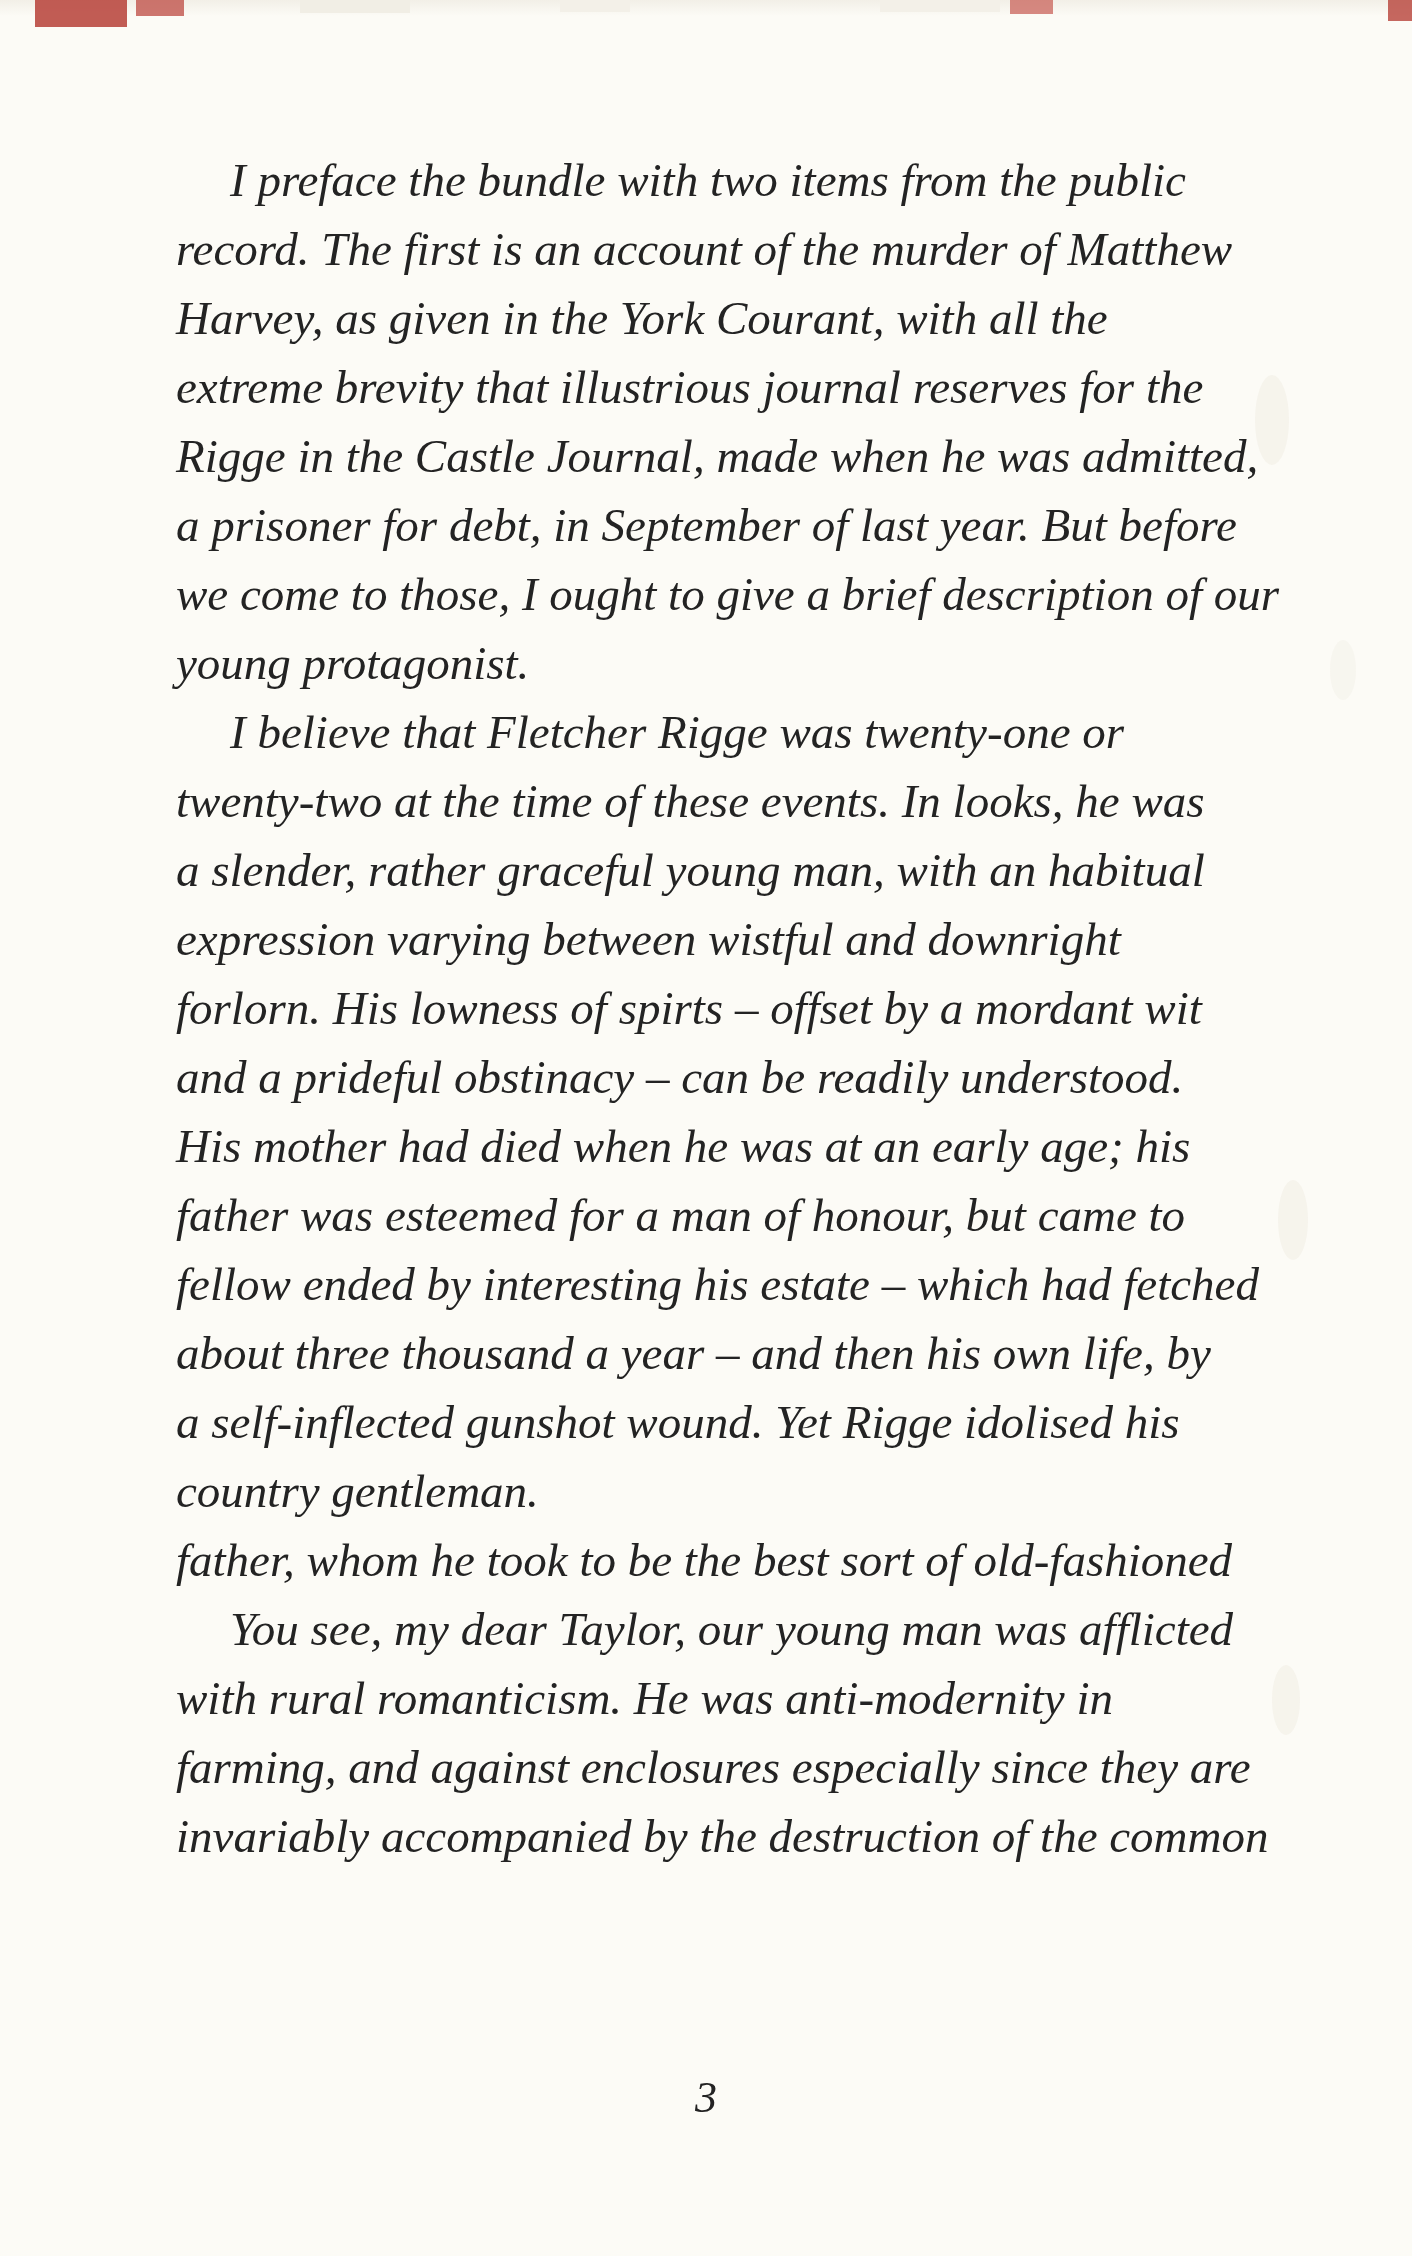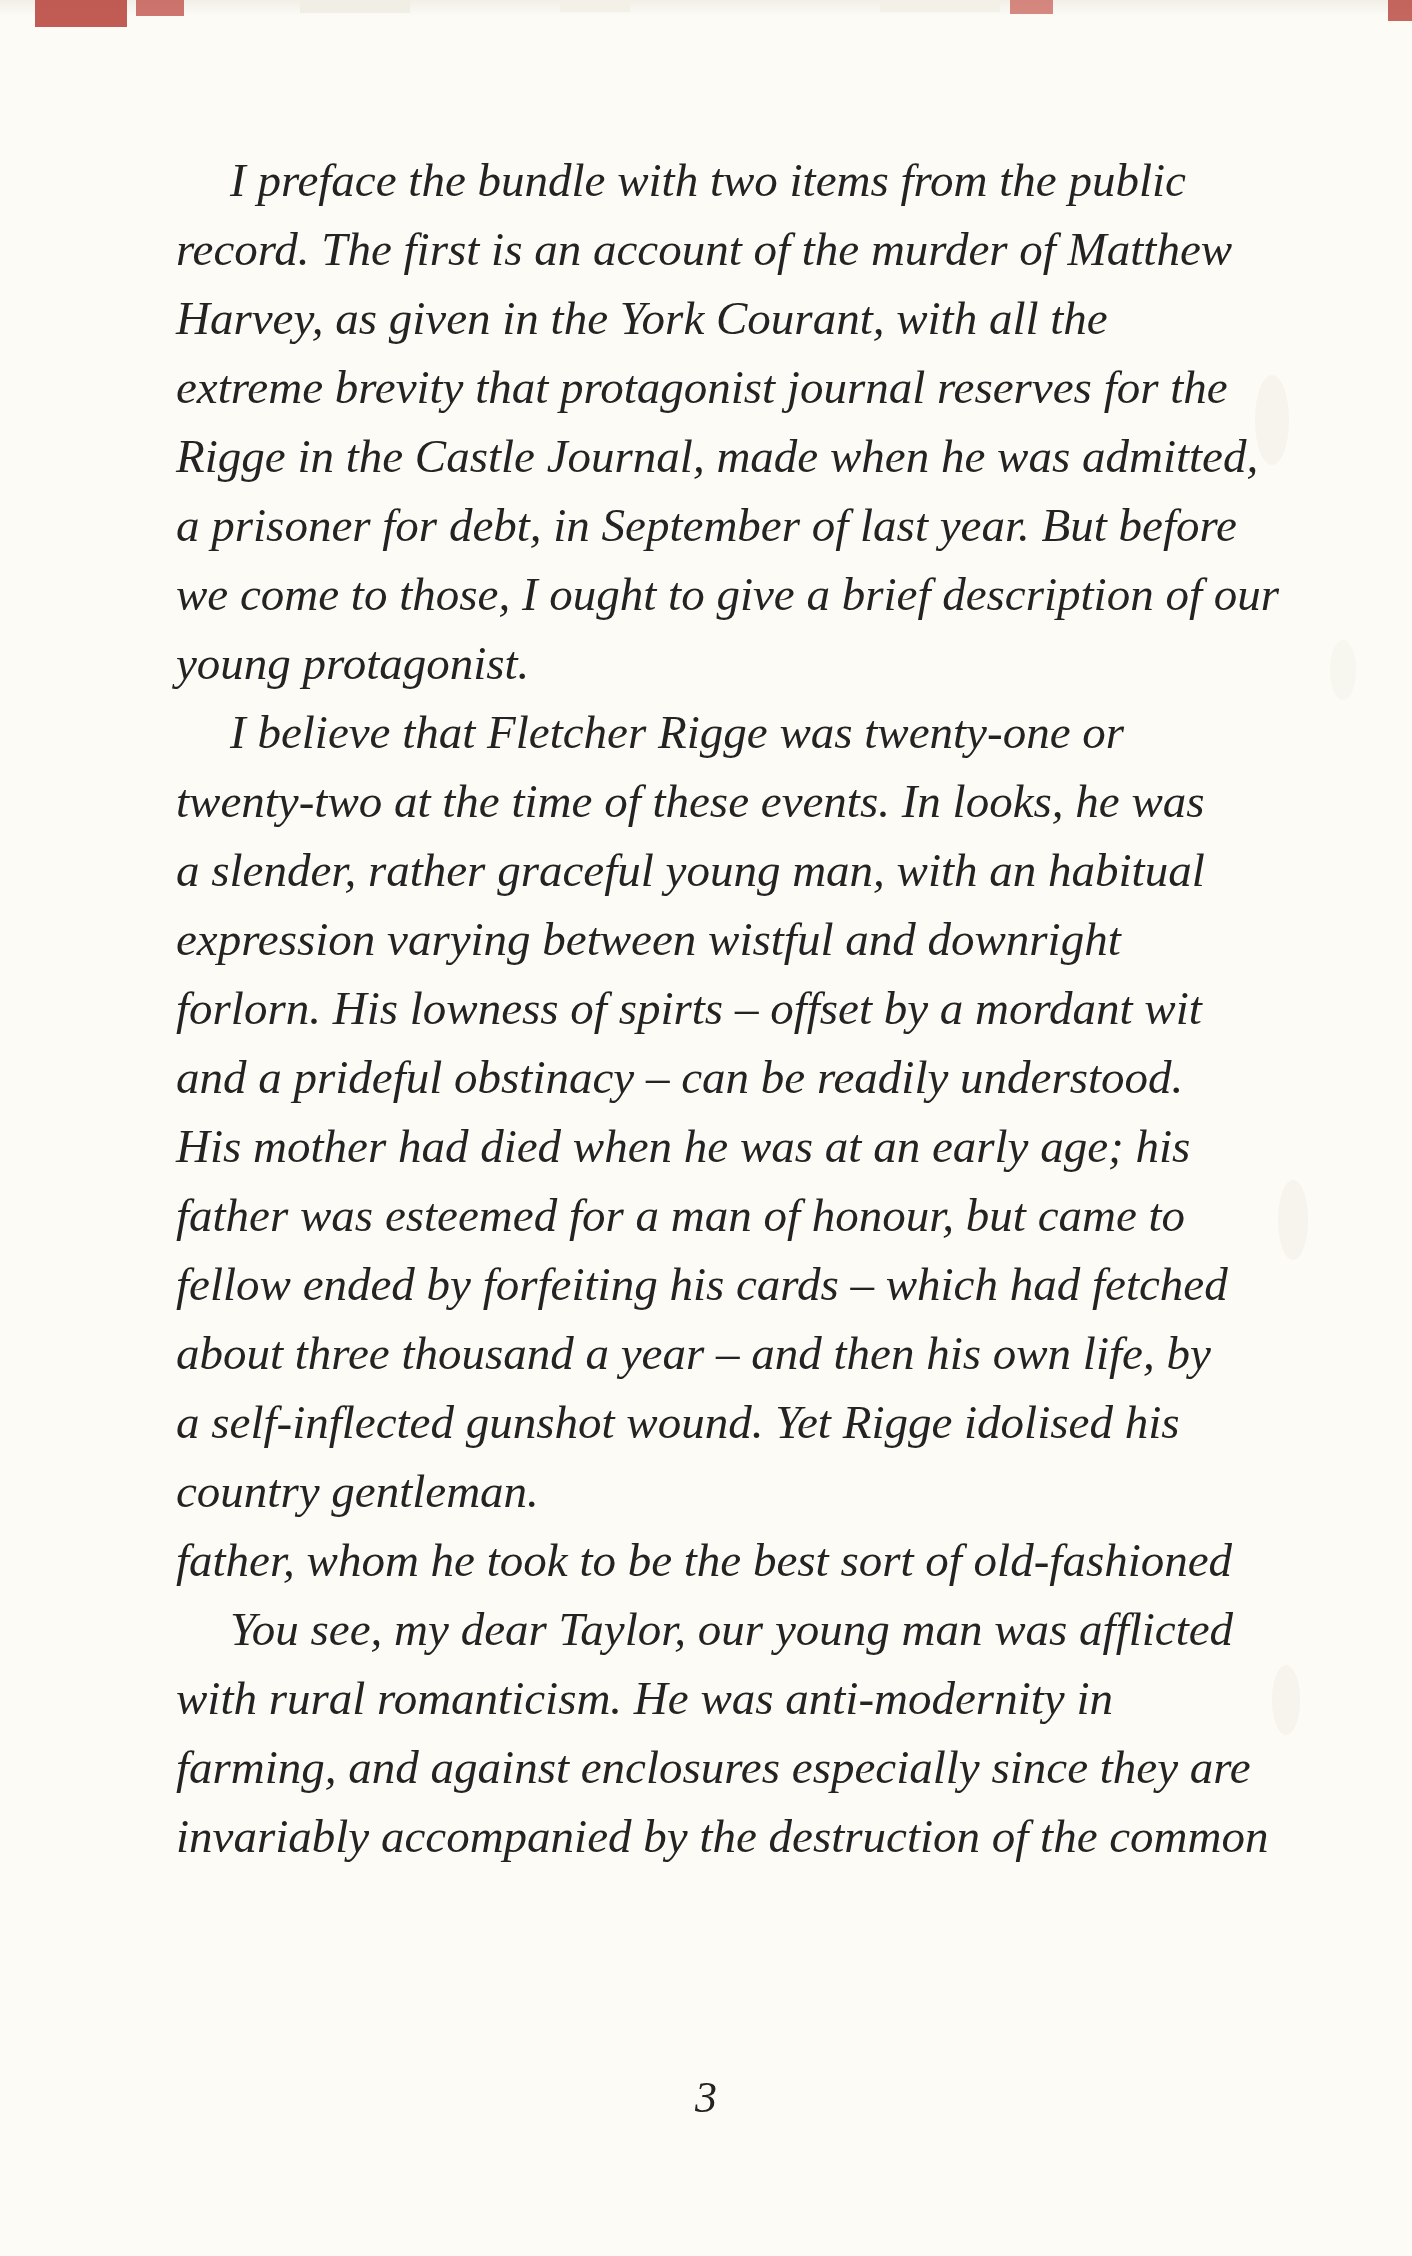--- a/index.html
+++ b/index.html
@@ -88,34 +88,34 @@
 
   <div class="smudge s1"></div>
   <div class="smudge s2"></div>
   <div class="smudge s3"></div>
   <div class="smudge s4"></div>
 
   <div class="text-block">
       <div class="line indent">I preface the bundle with two items from the public</div>
       <div class="line">record. The first is an account of the murder of Matthew</div>
       <div class="line">Harvey, as given in the York Courant, with all the</div>
-      <div class="line">extreme brevity that protagonist journal reserves for the</div>
+      <div class="line">extreme brevity that illustrious journal reserves for the</div>
       <div class="line">Rigge in the Castle Journal, made when he was admitted,</div>
       <div class="line">a prisoner for debt, in September of last year. But before</div>
       <div class="line">we come to those, I ought to give a brief description of our</div>
       <div class="line">young protagonist.</div>
       <div class="line indent">I believe that Fletcher Rigge was twenty-one or</div>
       <div class="line">twenty-two at the time of these events. In looks, he was</div>
       <div class="line">a slender, rather graceful young man, with an habitual</div>
       <div class="line">expression varying between wistful and downright</div>
       <div class="line">forlorn. His lowness of spirts – offset by a mordant wit</div>
       <div class="line">and a prideful obstinacy – can be readily understood.</div>
       <div class="line">His mother had died when he was at an early age; his</div>
       <div class="line">father was esteemed for a man of honour, but came to</div>
-      <div class="line">fellow ended by forfeiting his cards – which had fetched</div>
+      <div class="line">fellow ended by interesting his estate – which had fetched</div>
       <div class="line">about three thousand a year – and then his own life, by</div>
       <div class="line">a self-inflected gunshot wound. Yet Rigge idolised his</div>
       <div class="line">country gentleman.</div>
       <div class="line">father, whom he took to be the best sort of old-fashioned</div>
       <div class="line indent">You see, my dear Taylor, our young man was afflicted</div>
       <div class="line">with rural romanticism. He was anti-modernity in</div>
       <div class="line">farming, and against enclosures especially since they are</div>
       <div class="line">invariably accompanied by the destruction of the common</div>
     </div>
 

